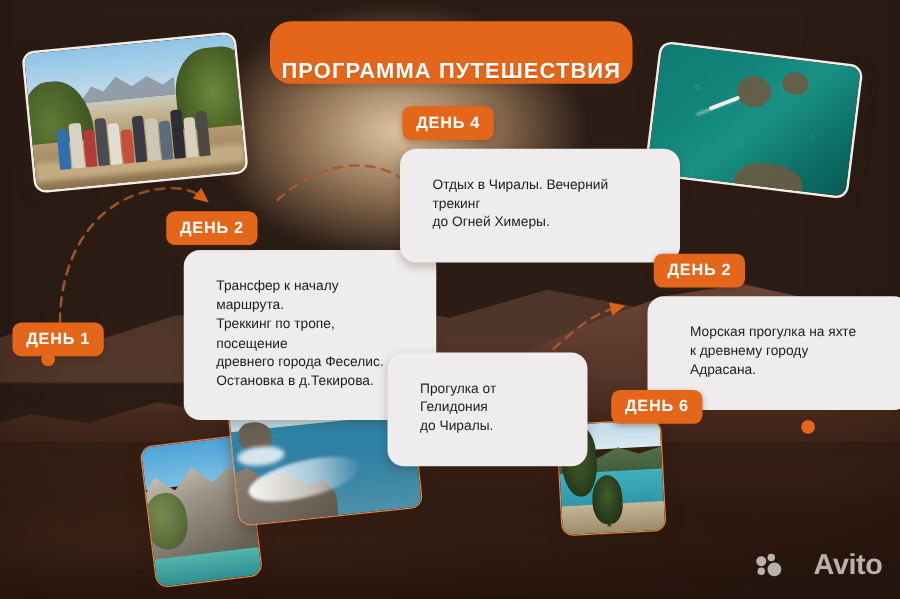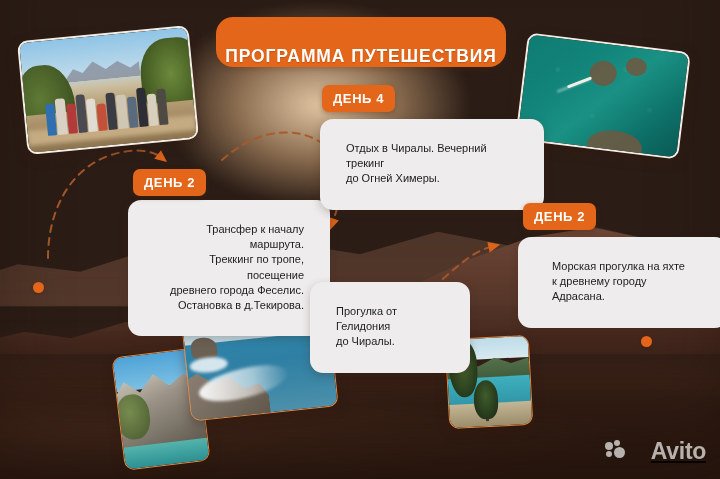--- a/index.html
+++ b/index.html
@@ -149,21 +149,21 @@
   .p5 .shore{position:absolute;left:0;right:0;bottom:0;height:26%;background:linear-gradient(180deg,#c3b694,#9b8d6c);}
   .p5 .pineA{position:absolute;left:2%;top:2%;width:34%;height:64%;background:radial-gradient(ellipse at 50% 45%,#46632f,#24381a 74%);border-radius:48% 42% 46% 50%;}
   .p5 .pineB{position:absolute;left:30%;top:48%;width:30%;height:44%;background:radial-gradient(ellipse at 50% 40%,#3f5c2b,#22331a 76%);border-radius:50% 46% 40% 44%;}
   .p5 .trunk{position:absolute;left:44%;top:72%;width:3px;height:22%;background:#4a3823;}
 
   
   #route{position:absolute;inset:0;z-index:3;pointer-events:none;}
 
   
   .avito{
-    position:absolute;right:14px;bottom:16px;display:flex;gap:24px;z-index:9;opacity:.82;text-decoration:underline;
+    position:absolute;right:14px;bottom:16px;display:flex;align-items:center;gap:24px;z-index:9;opacity:.82;
   }
   .avito .logo{position:relative;width:22px;height:18px;}
   .avito .logo i{position:absolute;border-radius:50%;background:#d8d5d2;display:block;}
   .avito .l1{left:0;top:2px;width:8px;height:8px;}
   .avito .l2{left:9px;top:0;width:6px;height:6px;}
   .avito .l3{left:1px;top:11px;width:6px;height:6px;}
   .avito .l4{left:9px;top:7px;width:11px;height:11px;}
   .avito .wm{color:#d8d5d2;font-size:23px;font-weight:700;letter-spacing:-.3px;line-height:1;}
 </style>
 </head>
@@ -263,26 +263,29 @@
       <div class="pineA"></div>
         <div class="trunk"></div>
         <div class="pineB"></div>
     </div>
   </div>
 
   <div class="title-pill">
     <span>ПРОГРАММА ПУТЕШЕСТВИЯ</span>
   </div>
 
+  <div class="day-badge" style="left:10px;top:258px;">
+    <span>ДЕНЬ 1</span>
+  </div>
   <div class="dot" style="left:33px;top:282px;"></div>
 
   <div class="day-badge" style="left:133px;top:169px;">
     <span>ДЕНЬ 2</span>
   </div>
-  <div class="bubble" style="left:128px;top:200px;width:178px;text-align:right;">
+  <div class="bubble" style="left:147px;top:200px;width:178px;">
     <p>Трансфер к началу маршрута.
 Треккинг по тропе, посещение
 древнего города Феселис.
 Остановка в д.Текирова.</p>
   </div>
 
   <div class="bubble" style="left:310px;top:282px;width:136px;">
     <p>Прогулка от Гелидония
 до Чиралы.</p>
   </div>
@@ -296,20 +299,23 @@
   </div>
 
   <div class="day-badge" style="left:523px;top:203px;">
     <span>ДЕНЬ 2</span>
   </div>
   <div class="bubble" style="left:518px;top:237px;width:178px;padding-left:20px;">
     <p>Морская прогулка на яхте
 к древнему городу Адрасана.</p>
   </div>
 
+  <div class="day-badge" style="left:489px;top:312px;">
+    <span>ДЕНЬ 6</span>
+  </div>
   <div class="dot" style="left:641px;top:336px;"></div>
 
   <div class="avito">
     <span class="logo">
       <i class="l1"></i>
         <i class="l2"></i>
         <i class="l3"></i>
         <i class="l4"></i>
     </span>
     <span class="wm">Avito</span>

